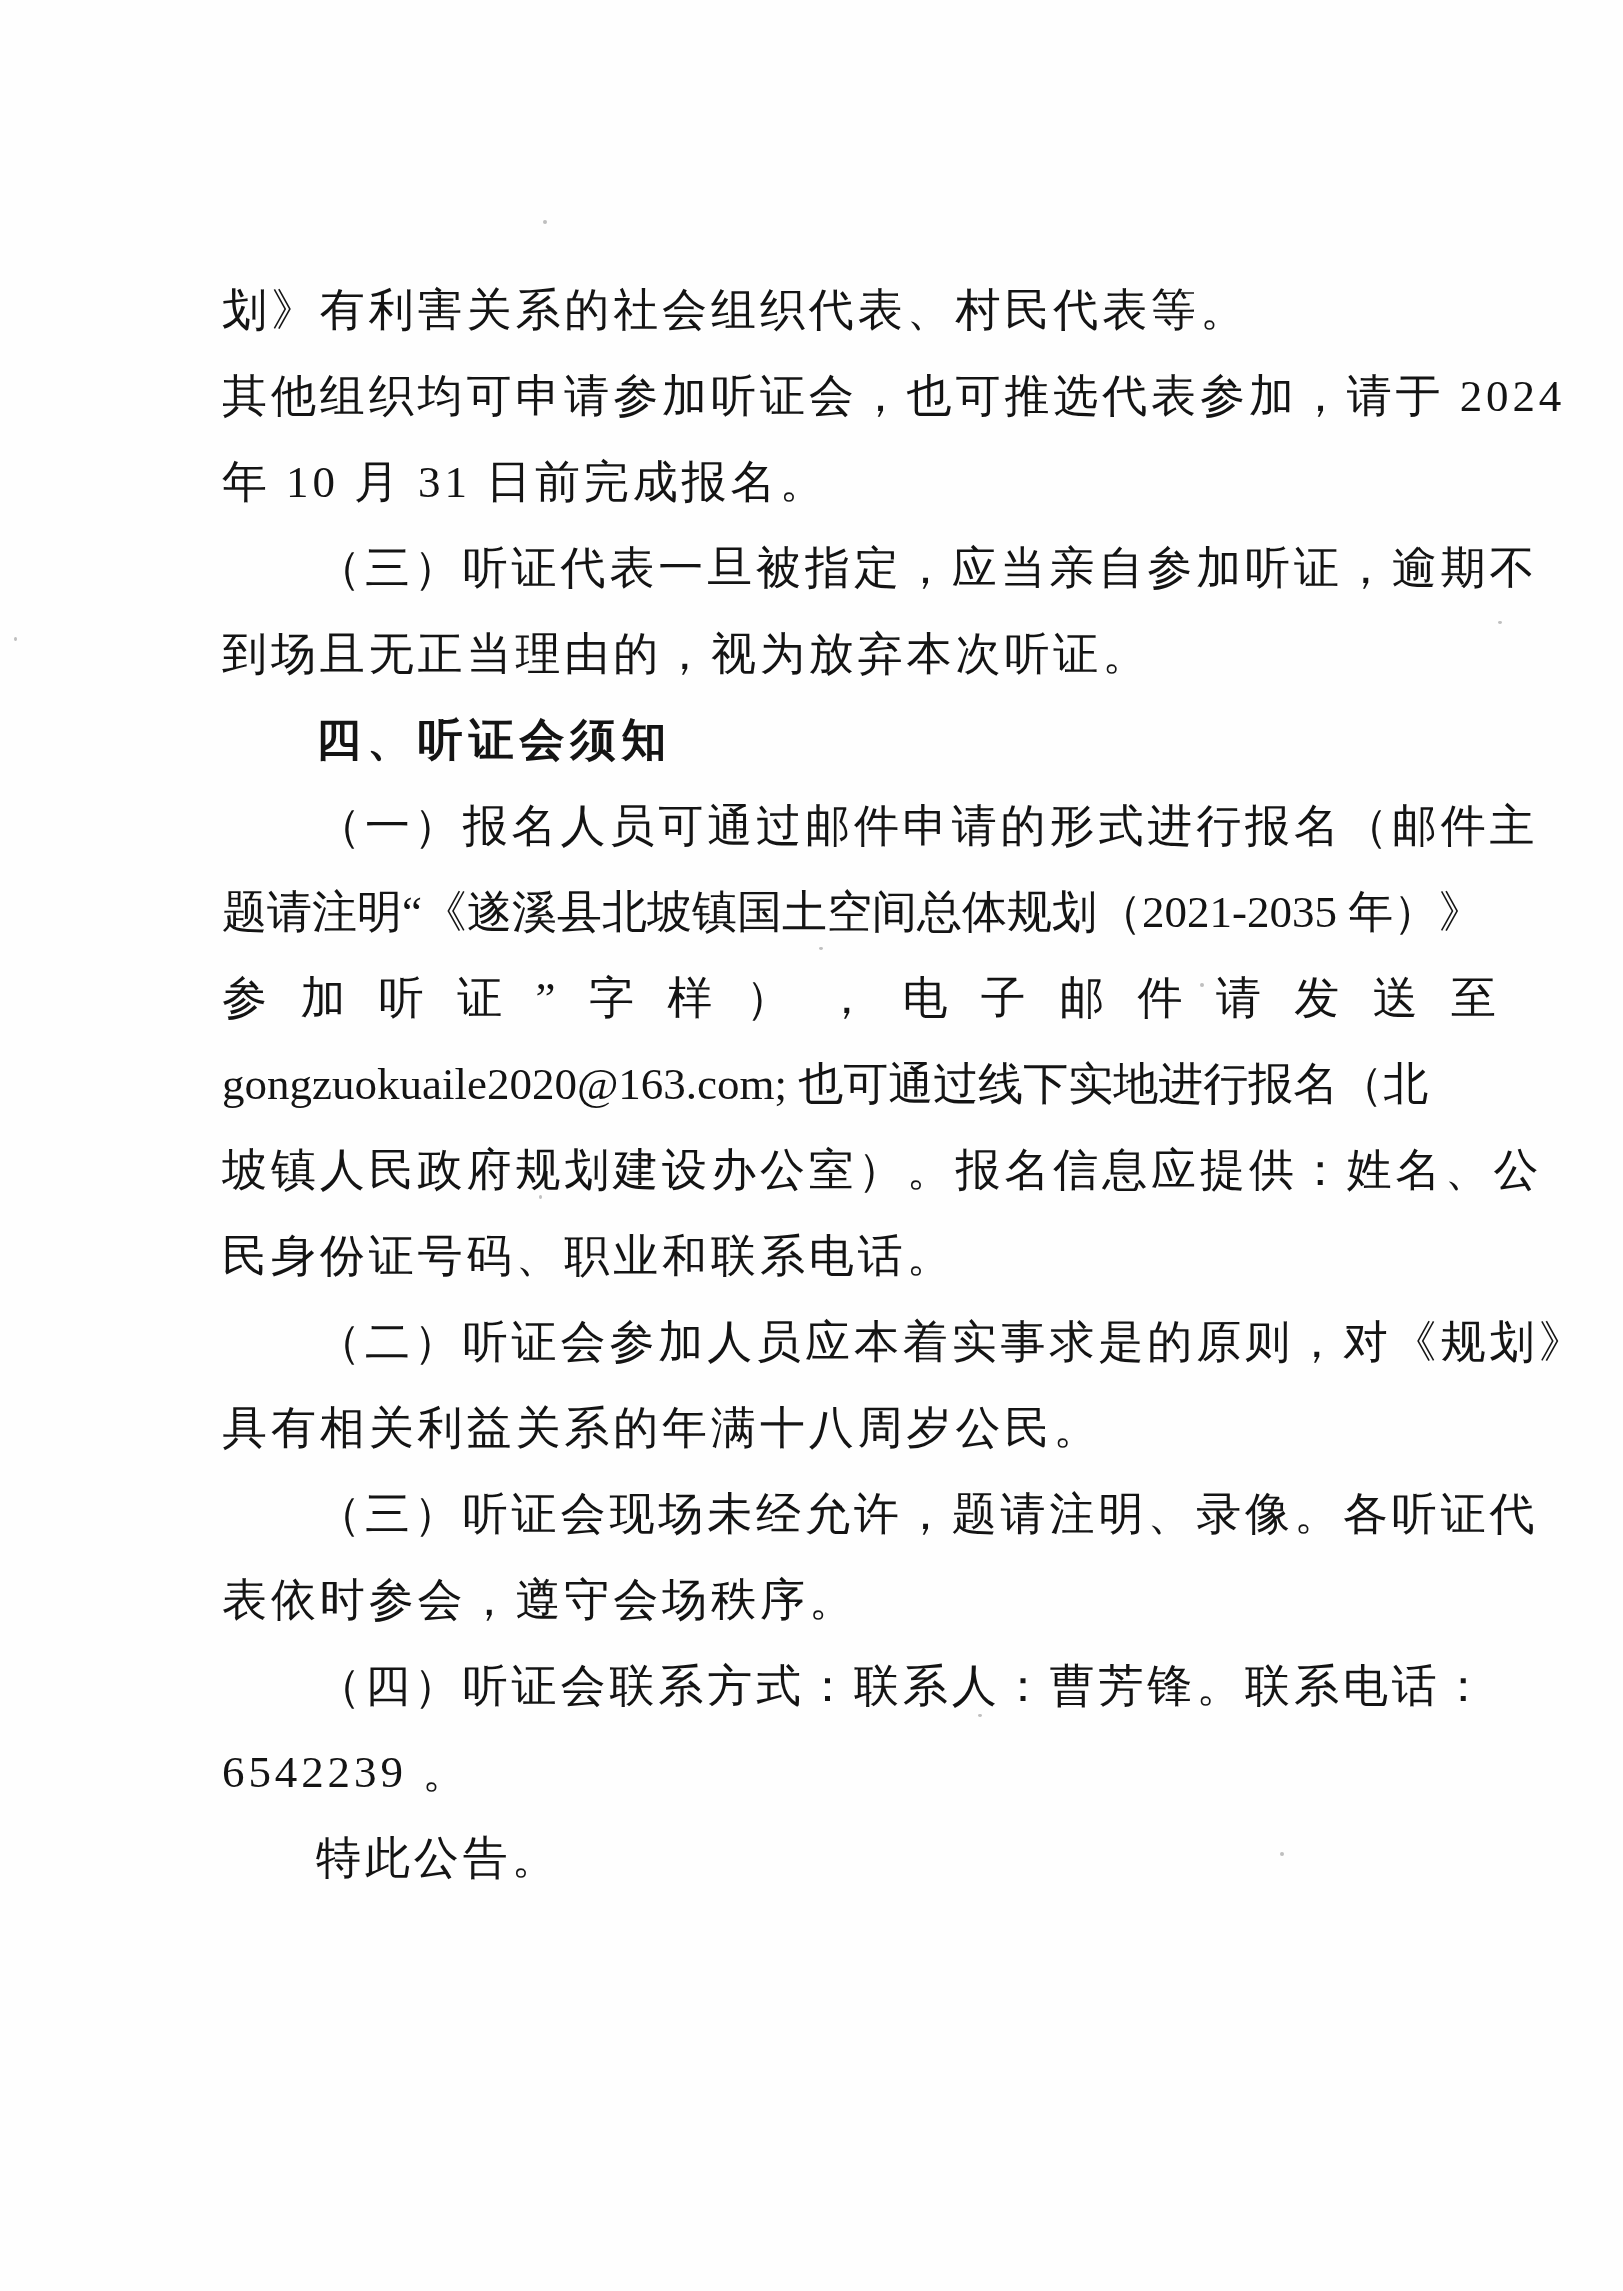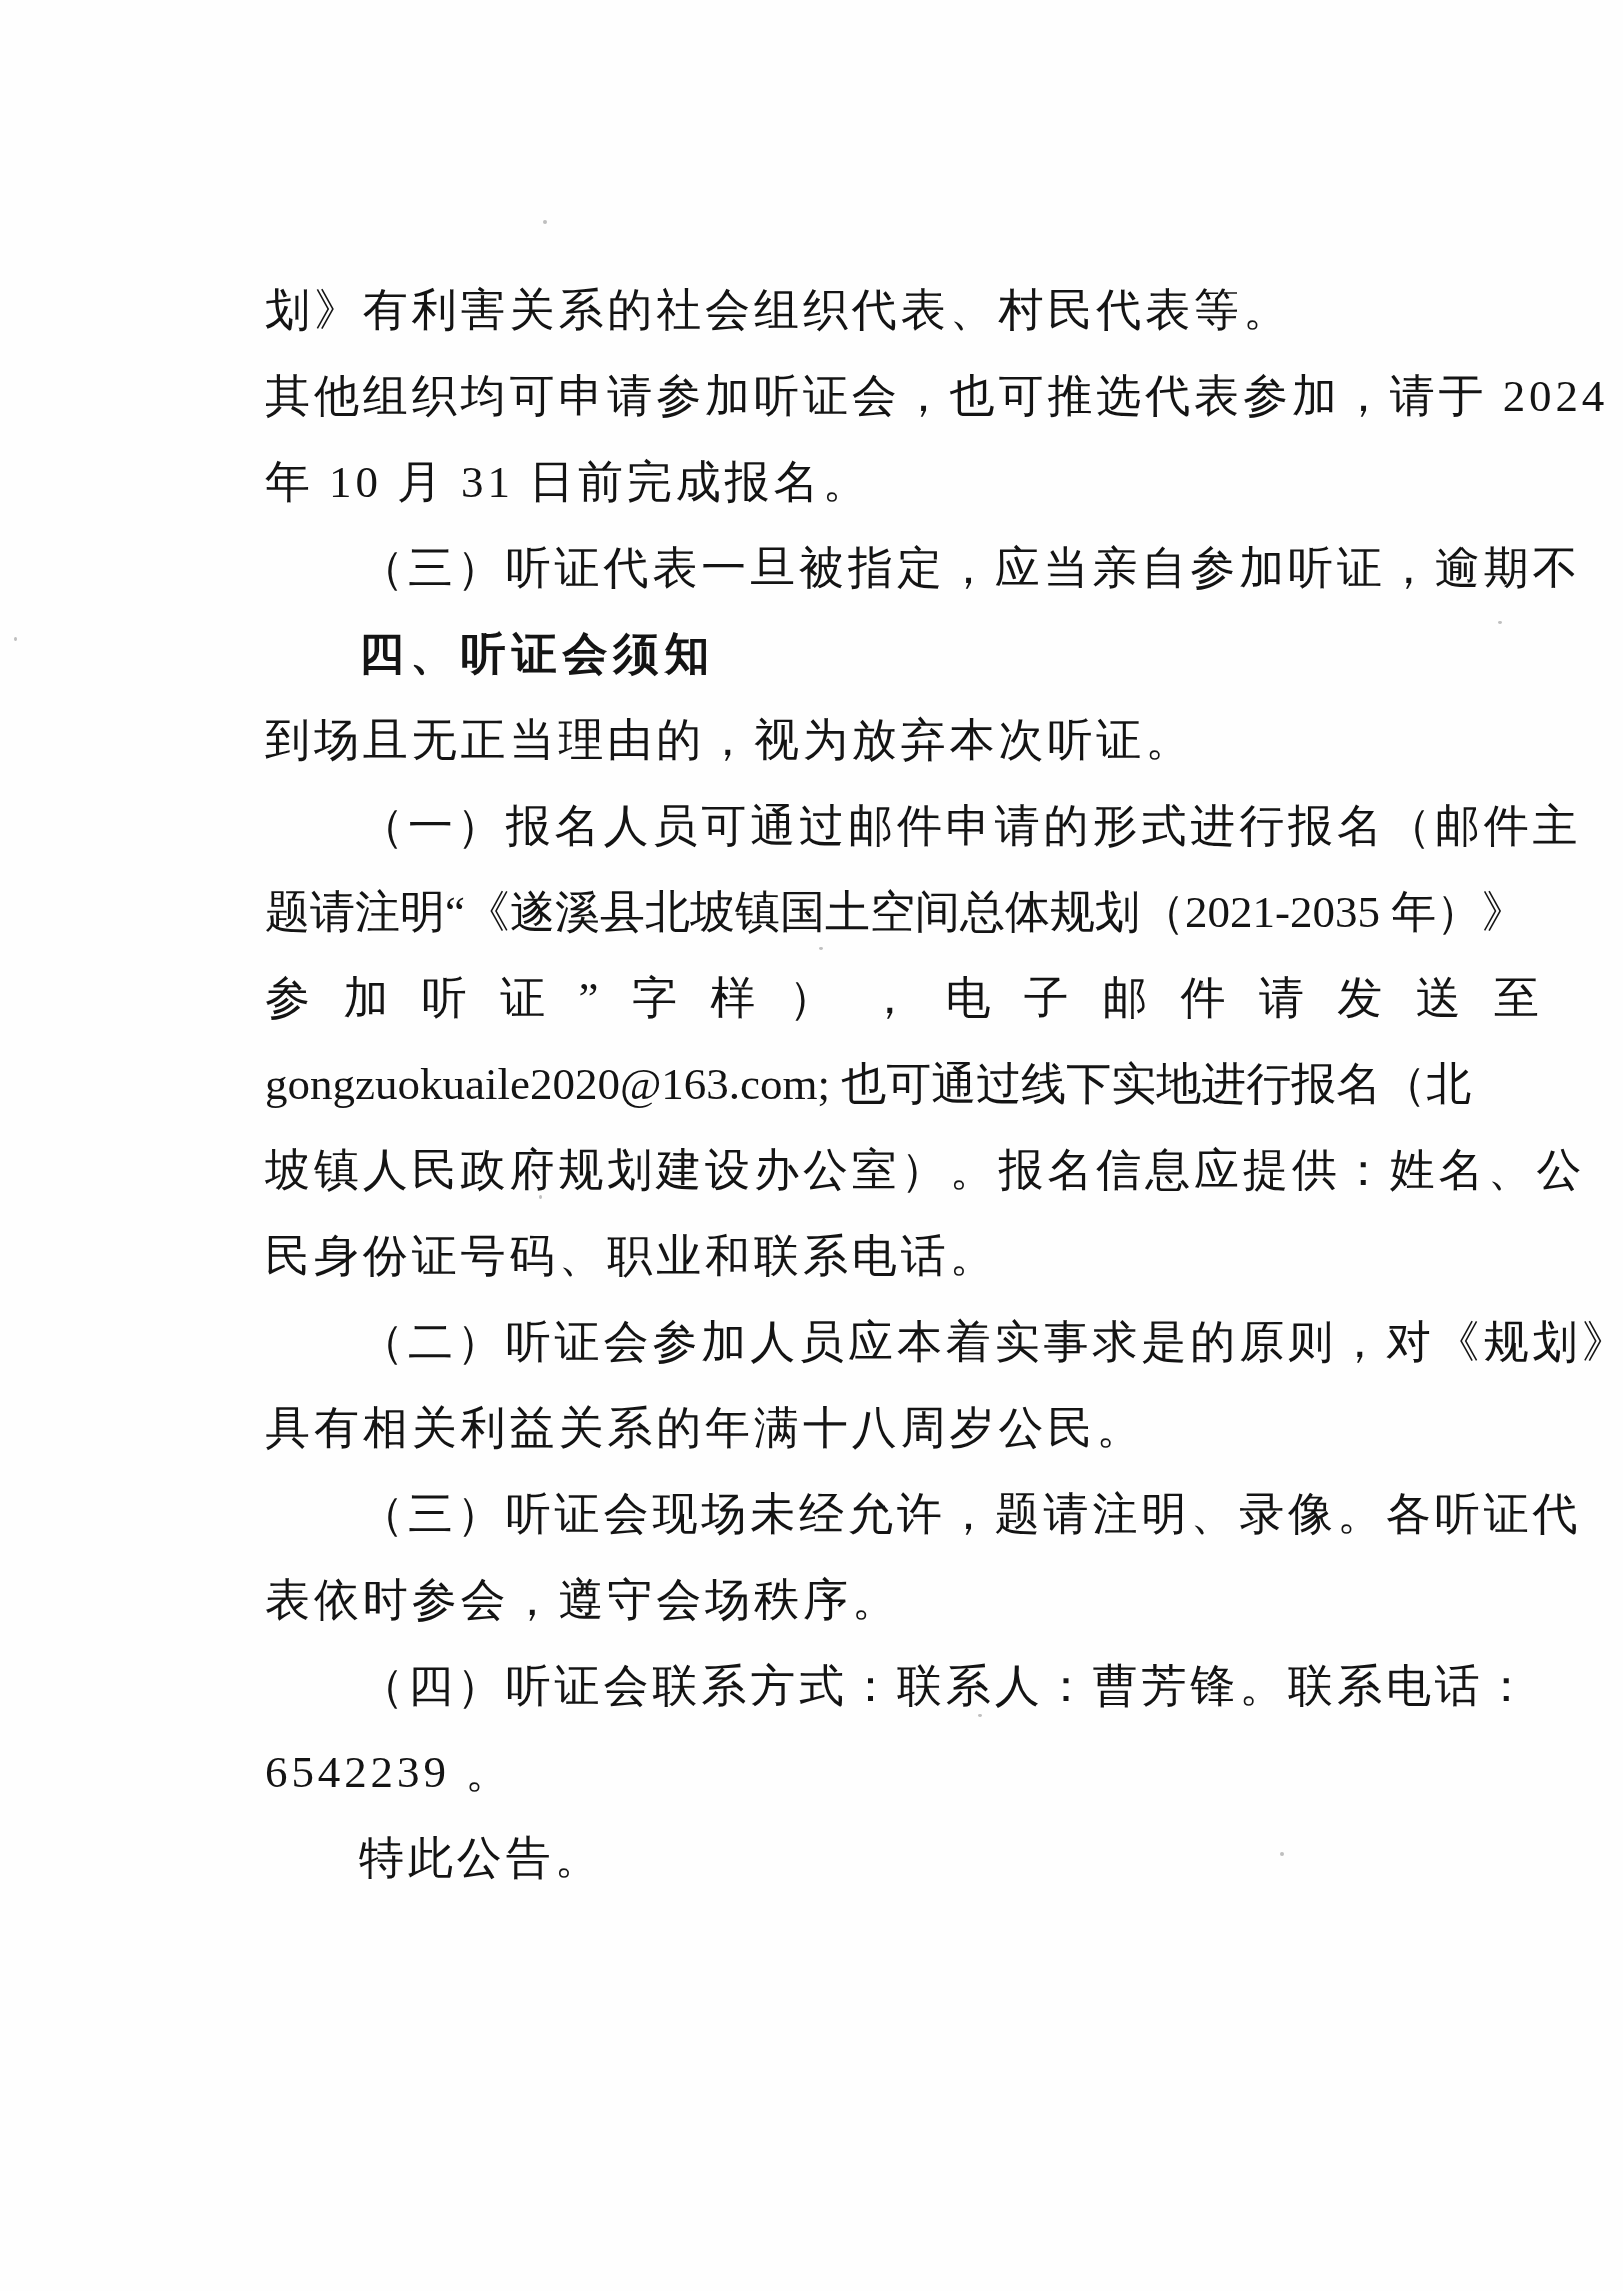--- a/index.html
+++ b/index.html
@@ -14,21 +14,20 @@
     background: #fefefe;
     overflow: hidden;
     font-family: "Liberation Serif", "DejaVu Serif", serif;
     color: #141414;
   }
   .textblock {
     position: absolute;
     left: 222px;
     top: 267px;
     width: 1278px;
-    margin-left: 43px;
   }
   .line {
     height: 86px;
     line-height: 86px;
     font-size: 45px;
     letter-spacing: 3.9px;
     white-space: nowrap;
     -webkit-font-smoothing: antialiased;
   }
   .indent {
@@ -58,22 +57,22 @@
 </head>
 <body>
 
 <div class="page">
 
   <div class="textblock">
     <div class="line">划》有利害关系的社会组织代表、村民代表等。</div>
     <div class="line">其他组织均可申请参加听证会，也可推选代表参加，请于 2024</div>
     <div class="line">年 10 月 31 日前完成报名。</div>
     <div class="line indent">（三）听证代表一旦被指定，应当亲自参加听证，逾期不</div>
+    <div class="line">到场且无正当理由的，视为放弃本次听证。</div>
     <div class="line indent heading">四、听证会须知</div>
-    <div class="line">到场且无正当理由的，视为放弃本次听证。</div>
     <div class="line indent">（一）报名人员可通过邮件申请的形式进行报名（邮件主</div>
     <div class="line tight">题请注明“《遂溪县北坡镇国土空间总体规划（2021-2035 年）》</div>
     <div class="line justify-wide">参加听证”字样），电子邮件请发送至</div>
     <div class="line tight">gongzuokuaile2020@163.com; 也可通过线下实地进行报名（北</div>
     <div class="line">坡镇人民政府规划建设办公室）。报名信息应提供：姓名、公</div>
     <div class="line">民身份证号码、职业和联系电话。</div>
     <div class="line indent">（二）听证会参加人员应本着实事求是的原则，对《规划》</div>
     <div class="line">具有相关利益关系的年满十八周岁公民。</div>
     <div class="line indent">（三）听证会现场未经允许，题请注明、录像。各听证代</div>
     <div class="line">表依时参会，遵守会场秩序。</div>

